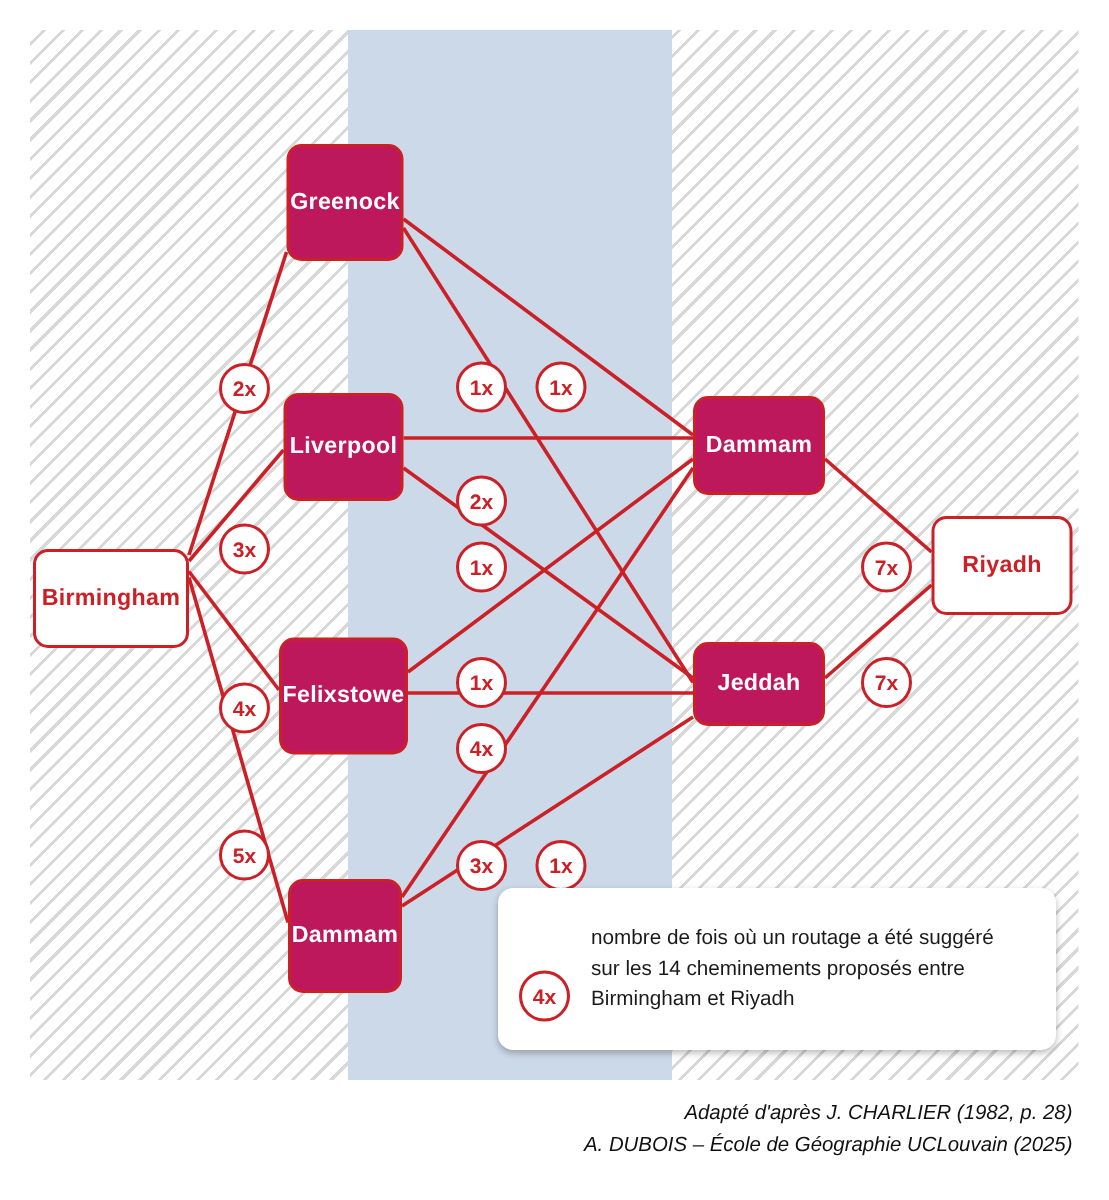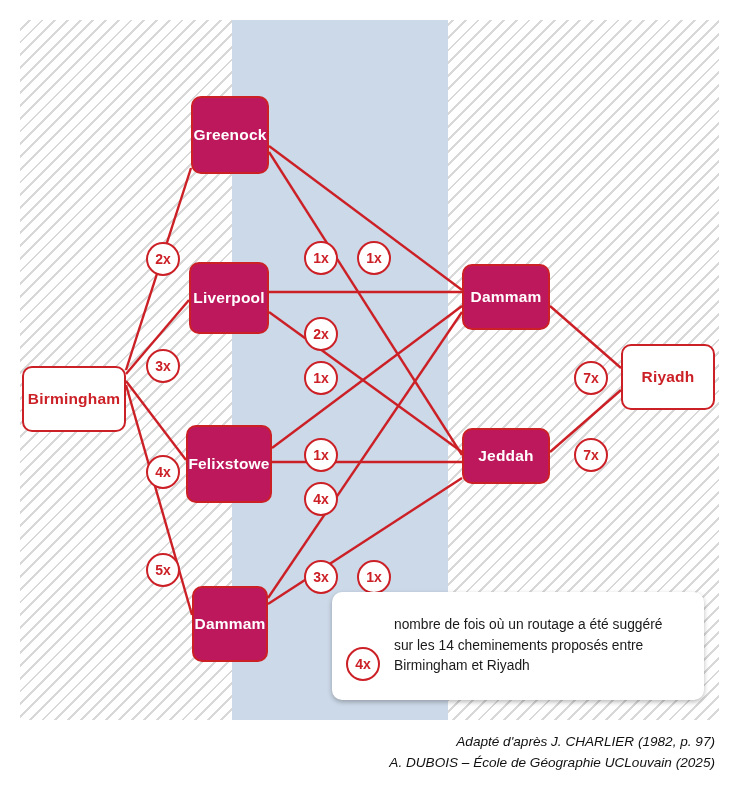--- a/index.html
+++ b/index.html
@@ -188,17 +188,17 @@
   <div id="legend">
     <div class="badge">4x</div>
     <div class="legend-text">
       <div>nombre de fois où un routage a été suggéré</div>
       <div>sur les 14 cheminements proposés entre</div>
       <div>Birmingham et Riyadh</div>
     </div>
   </div>
 
   <div id="credits">
-    <div>Adapté d'après J. CHARLIER (1982, p. 97)</div>
+    <div>Adapté d'après J. CHARLIER (1982, p. 28)</div>
     <div>A. DUBOIS – École de Géographie UCLouvain (2025)</div>
   </div>
 
 </div>
 
 </body></html>

